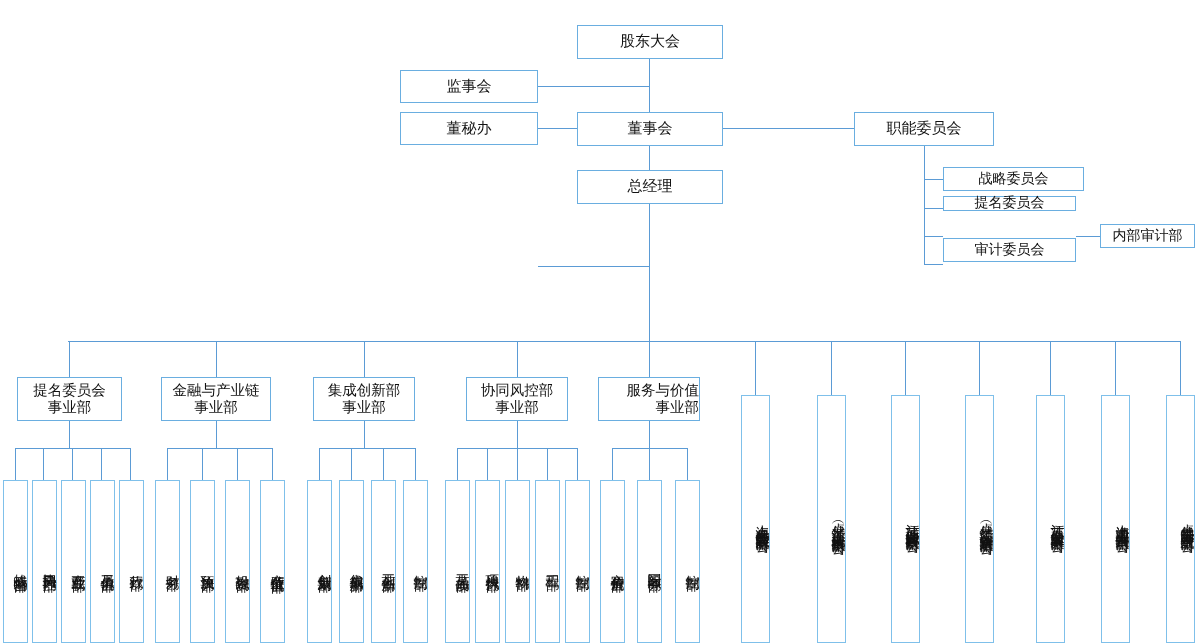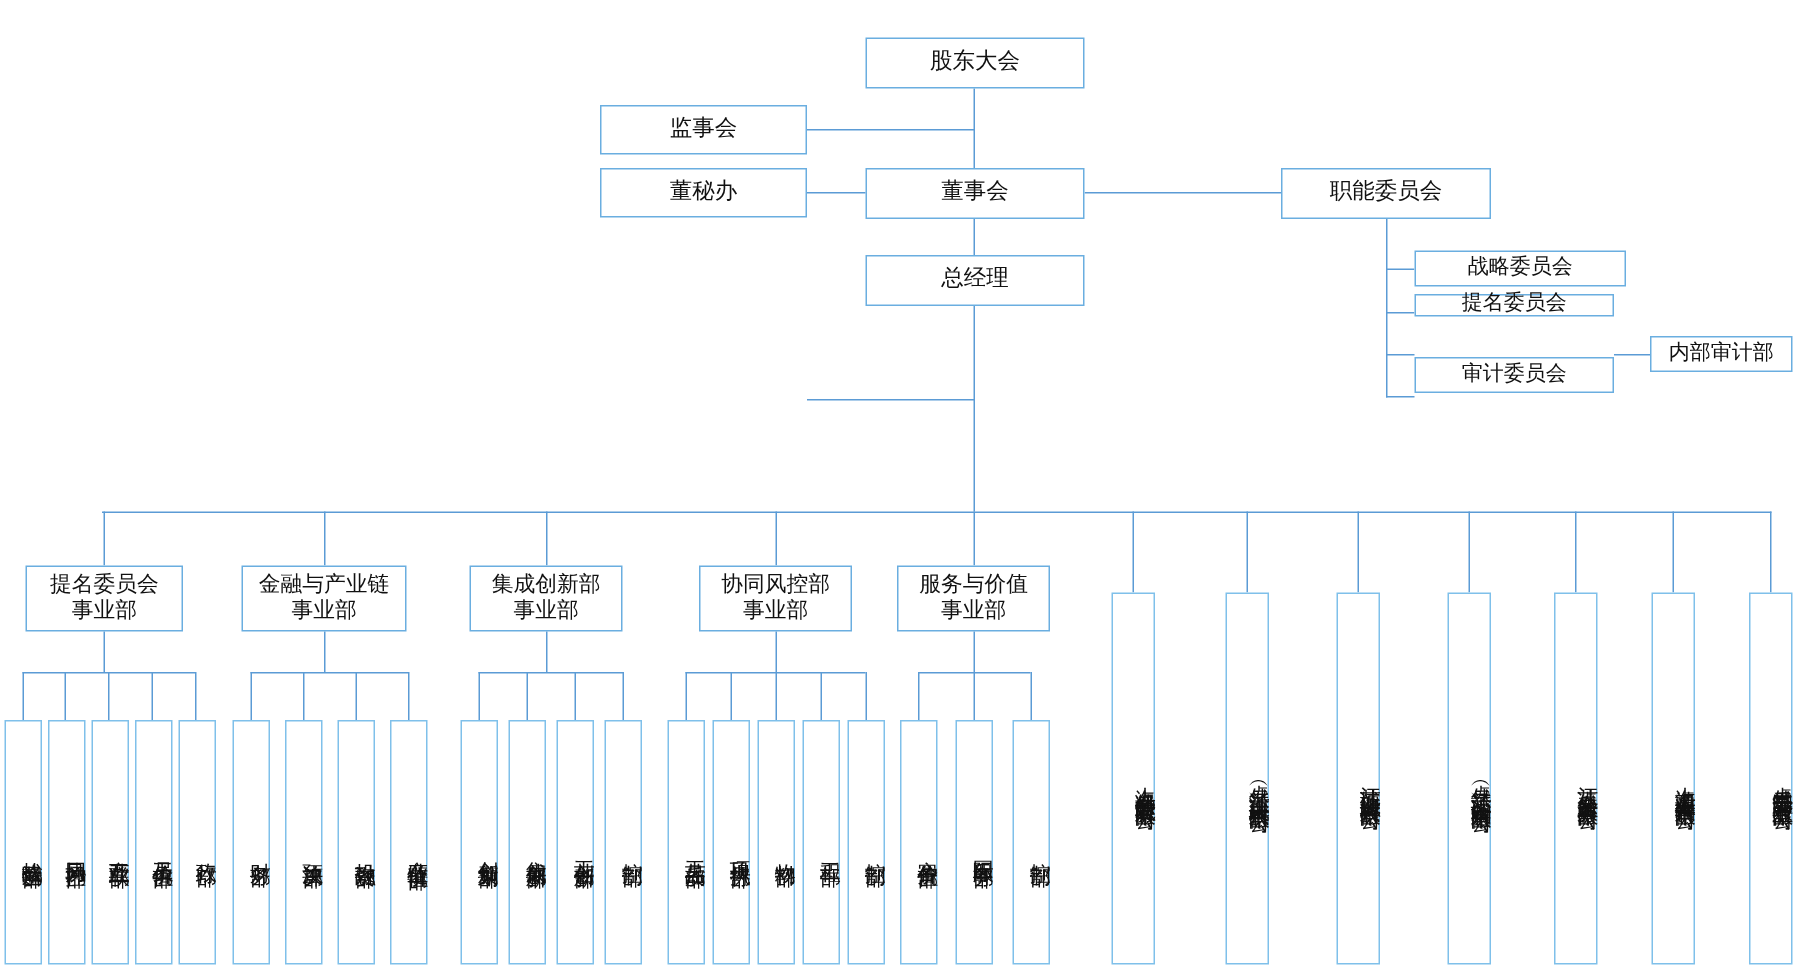--- a/index.html
+++ b/index.html
@@ -147,21 +147,21 @@
   <div class="ln v" style="left:517px;top:448px;height:32px;"></div>
   <div class="ln v" style="left:547px;top:448px;height:32px;"></div>
   <div class="ln v" style="left:577px;top:448px;height:32px;"></div>
   <div class="vbox" style="left:445px;top:480px;width:25px;height:163px;">工艺品质部</div>
   <div class="vbox" style="left:475px;top:480px;width:25px;height:163px;">项目执行部</div>
   <div class="vbox" style="left:505px;top:480px;width:25px;height:163px;">物料部</div>
   <div class="vbox" style="left:535px;top:480px;width:25px;height:163px;">工程部</div>
   <div class="vbox" style="left:565px;top:480px;width:25px;height:163px;">控制部</div>
 
   <div class="ln v" style="left:649px;top:341px;height:36px;"></div>
-  <div class="box two-line" style="left:598px;top:377px;width:102px;height:44px;flex-direction:column;">
+  <div class="box two-line" style="left:598px;top:377px;width:102px;height:44px;flex-direction:column;align-items:flex-end;">
     <span>服务与价值</span>
     <span>事业部</span>
   </div>
   <div class="ln v" style="left:649px;top:421px;height:27px;"></div>
   <div class="ln h" style="left:612px;top:448px;width:75px;"></div>
   <div class="ln v" style="left:612px;top:448px;height:32px;"></div>
   <div class="ln v" style="left:649px;top:448px;height:32px;"></div>
   <div class="ln v" style="left:687px;top:448px;height:32px;"></div>
   <div class="vbox" style="left:600px;top:480px;width:25px;height:163px;">客户价值部</div>
   <div class="vbox" style="left:637px;top:480px;width:25px;height:163px;">国际服务部</div>

